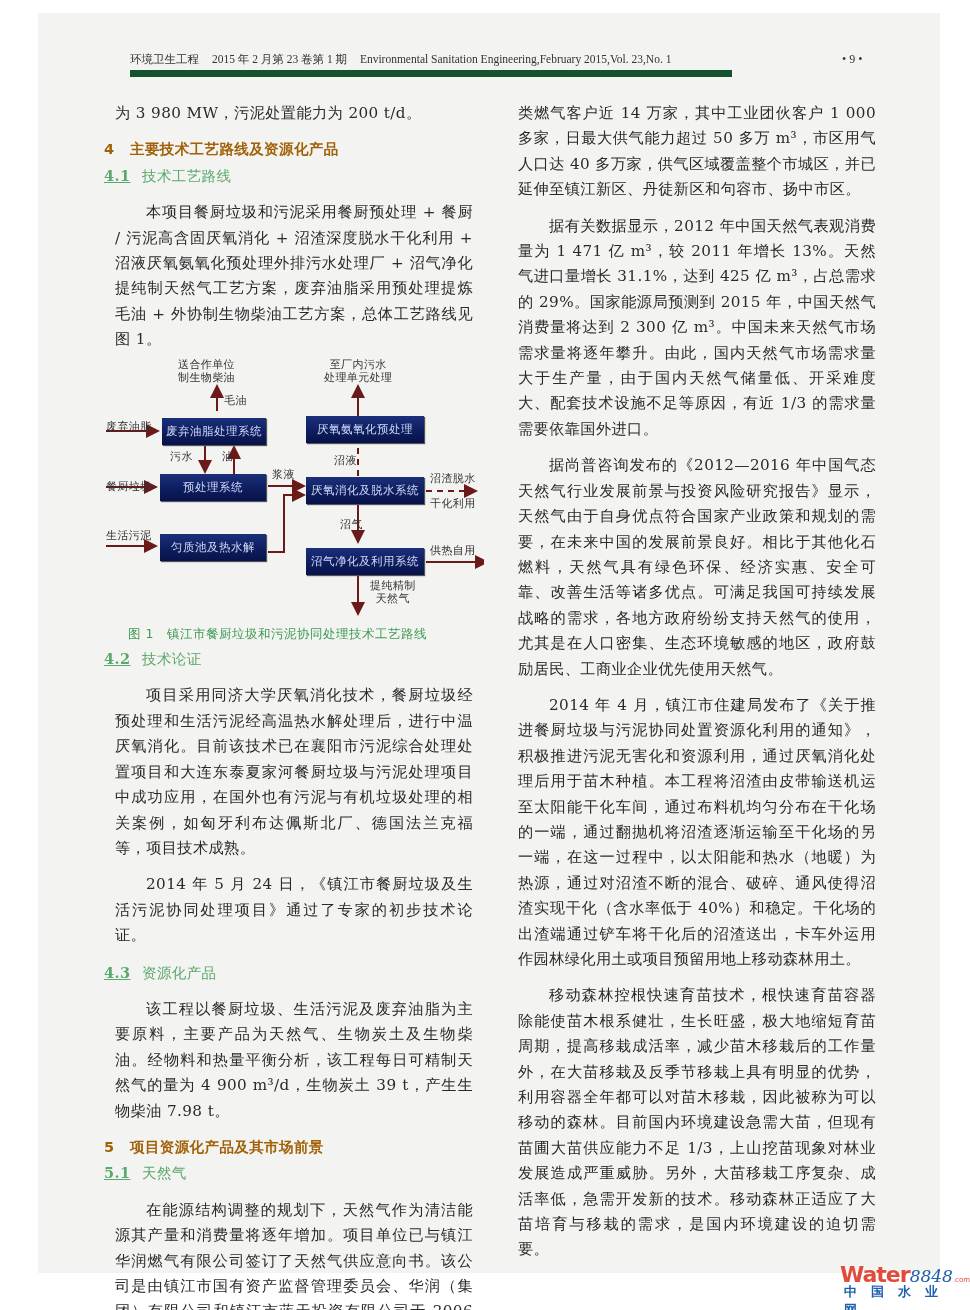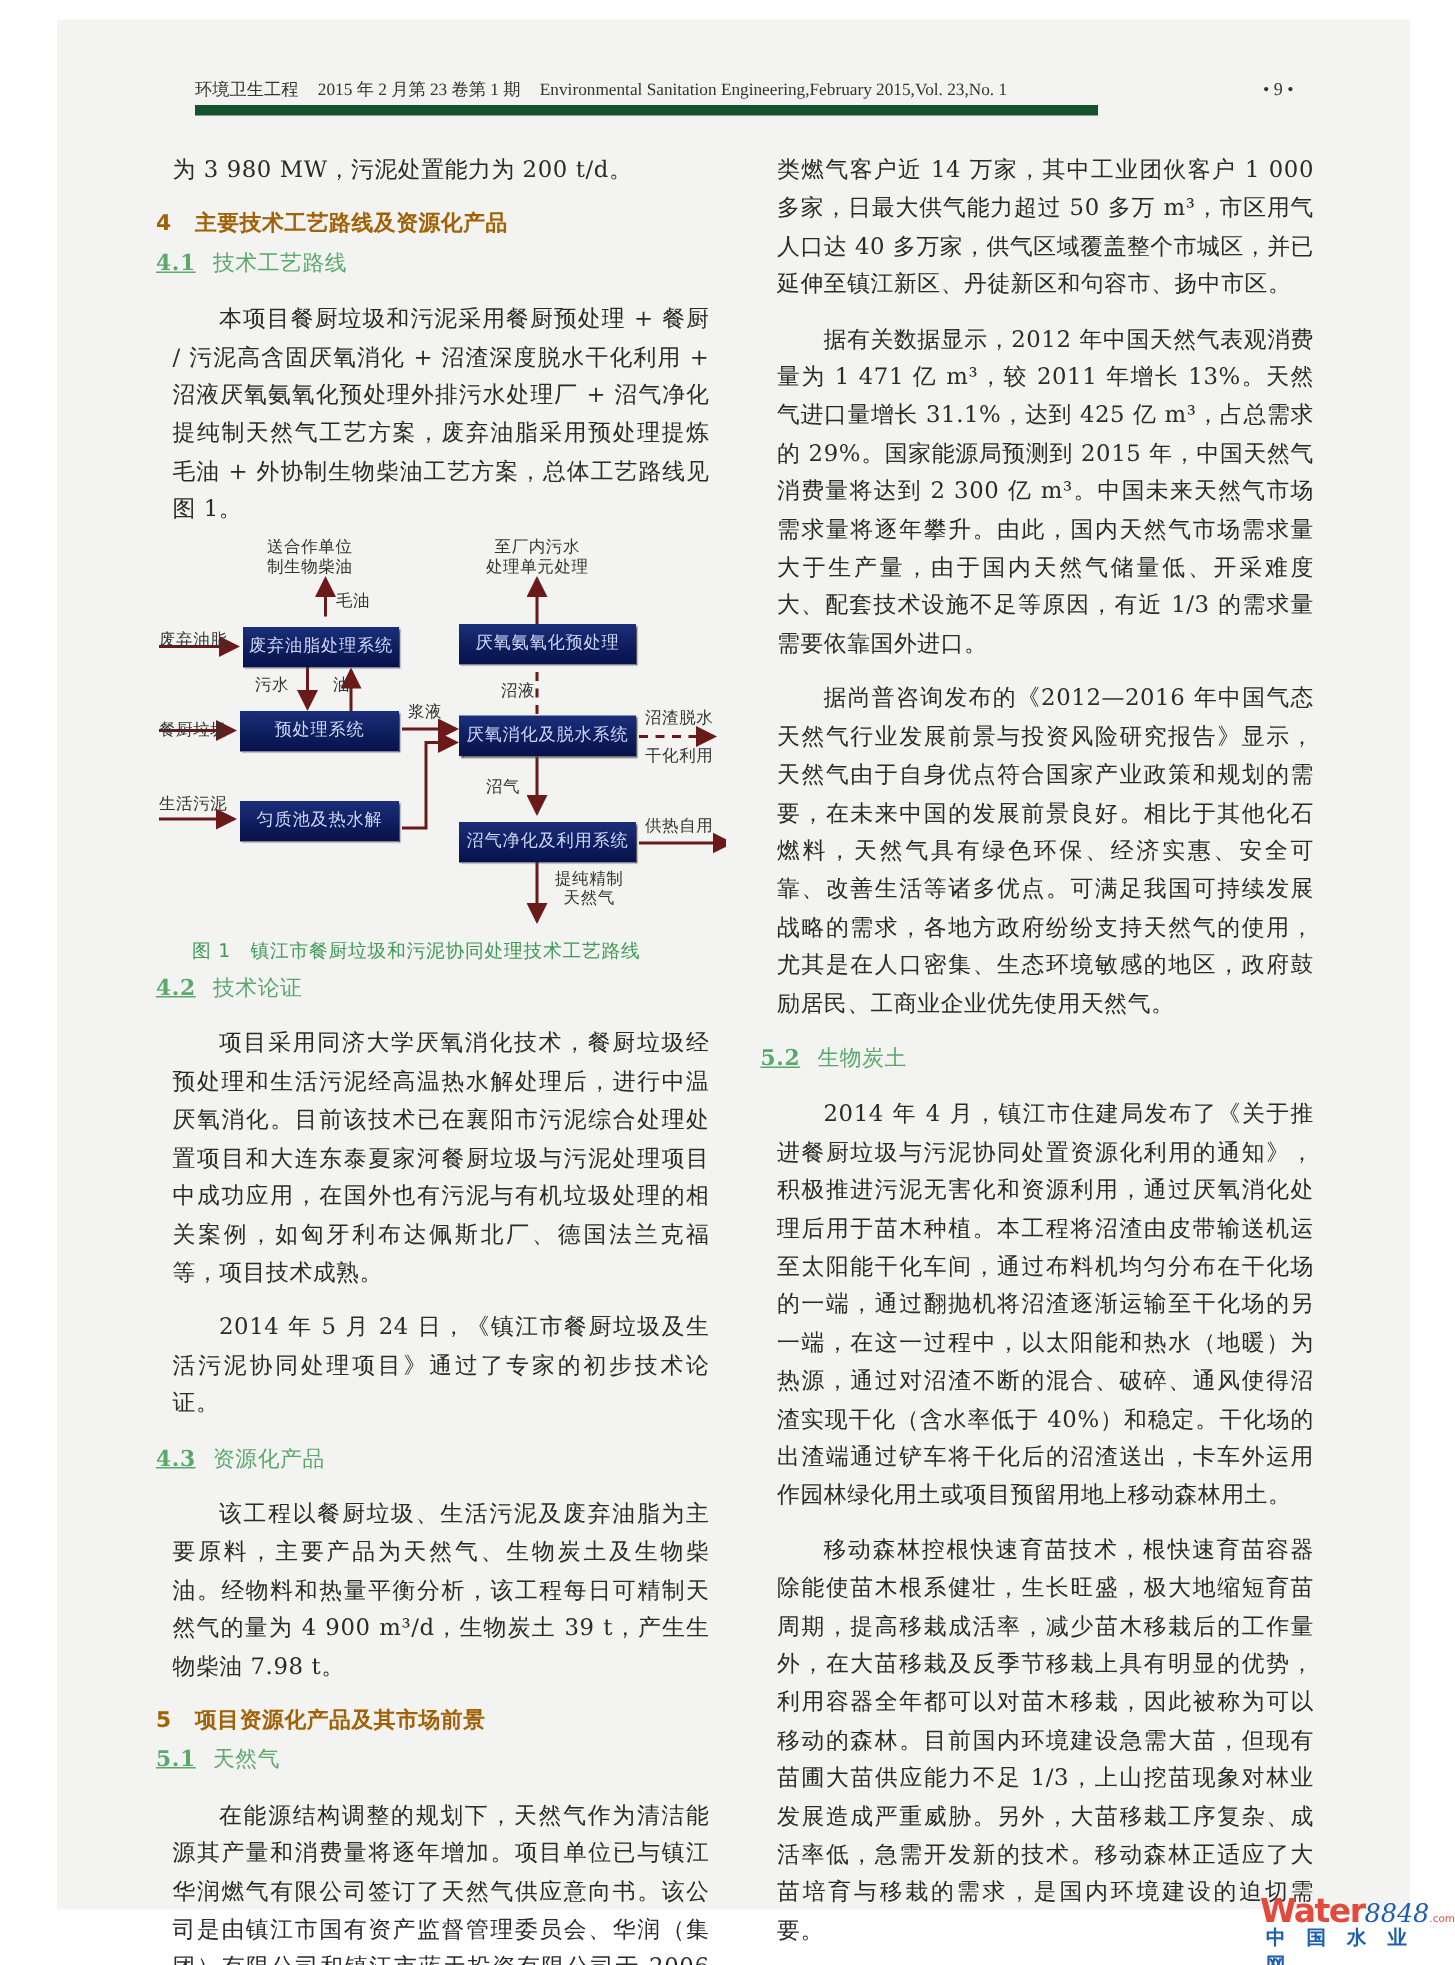--- a/index.html
+++ b/index.html
@@ -110,21 +110,21 @@
     <div class="lbl" style="left:2px;top:116px;">餐厨垃圾</div>
     <div class="lbl" style="left:168px;top:104px;">浆液</div>
     <div class="lbl" style="left:2px;top:165px;">生活污泥</div>
     <div class="lbl c" style="left:220px;top:-6px;">
         <div>至厂内污水</div>
         <div>处理单元处理</div>
       </div>
     <div class="lbl" style="left:230px;top:90px;">沼液</div>
     <div class="lbl" style="left:326px;top:108px;">沼渣脱水</div>
     <div class="lbl" style="left:326px;top:133px;">干化利用</div>
-    <div class="lbl" style="left:220px;top:154px;">沼气</div>
+    <div class="lbl" style="left:236px;top:154px;">沼气</div>
     <div class="lbl" style="left:326px;top:180px;">供热自用</div>
     <div class="lbl c" style="left:266px;top:215px;">
         <div>提纯精制</div>
         <div>天然气</div>
       </div>
   </div>
   <p class="caption">图 1　镇江市餐厨垃圾和污泥协同处理技术工艺路线</p>
 
   <p class="h2"><span class="num">4.2</span><span>技术论证</span></p>
   <p class="p ind">项目采用同济大学厌氧消化技术，餐厨垃圾经预处理和生活污泥经高温热水解处理后，进行中温厌氧消化。目前该技术已在襄阳市污泥综合处理处置项目和大连东泰夏家河餐厨垃圾与污泥处理项目中成功应用，在国外也有污泥与有机垃圾处理的相关案例，如匈牙利布达佩斯北厂、德国法兰克福等，项目技术成熟。</p>
@@ -133,21 +133,20 @@
   <p class="p ind">该工程以餐厨垃圾、生活污泥及废弃油脂为主要原料，主要产品为天然气、生物炭土及生物柴油。经物料和热量平衡分析，该工程每日可精制天然气的量为 4 900 m³/d，生物炭土 39 t，产生生物柴油 7.98 t。</p>
   <p class="h1"><span class="num">5</span><span>项目资源化产品及其市场前景</span></p>
   <p class="h2"><span class="num">5.1</span><span>天然气</span></p>
   <p class="p ind">在能源结构调整的规划下，天然气作为清洁能源其产量和消费量将逐年增加。项目单位已与镇江华润燃气有限公司签订了天然气供应意向书。该公司是由镇江市国有资产监督管理委员会、华润（集团）有限公司和镇江市蓝天投资有限公司于 2006 年 9 月共同出资设立的燃气合资经营企业。公司注册资本 1.5 亿元，投资总额 4 亿元。公司目前有各</p>
 </div>
 
 <div class="col right">
   <p class="p">类燃气客户近 14 万家，其中工业团伙客户 1 000 多家，日最大供气能力超过 50 多万 m³，市区用气人口达 40 多万家，供气区域覆盖整个市城区，并已延伸至镇江新区、丹徒新区和句容市、扬中市区。</p>
   <p class="p ind">据有关数据显示，2012 年中国天然气表观消费量为 1 471 亿 m³，较 2011 年增长 13%。天然气进口量增长 31.1%，达到 425 亿 m³，占总需求的 29%。国家能源局预测到 2015 年，中国天然气消费量将达到 2 300 亿 m³。中国未来天然气市场需求量将逐年攀升。由此，国内天然气市场需求量大于生产量，由于国内天然气储量低、开采难度大、配套技术设施不足等原因，有近 1/3 的需求量需要依靠国外进口。</p>
   <p class="p ind">据尚普咨询发布的《2012—2016 年中国气态天然气行业发展前景与投资风险研究报告》显示，天然气由于自身优点符合国家产业政策和规划的需要，在未来中国的发展前景良好。相比于其他化石燃料，天然气具有绿色环保、经济实惠、安全可靠、改善生活等诸多优点。可满足我国可持续发展战略的需求，各地方政府纷纷支持天然气的使用，尤其是在人口密集、生态环境敏感的地区，政府鼓励居民、工商业企业优先使用天然气。</p>
-  <p class="h2"><span class="num">5.2</span><span>生物炭土</span></p>
   <p class="p ind">2014 年 4 月，镇江市住建局发布了《关于推进餐厨垃圾与污泥协同处置资源化利用的通知》，积极推进污泥无害化和资源利用，通过厌氧消化处理后用于苗木种植。本工程将沼渣由皮带输送机运至太阳能干化车间，通过布料机均匀分布在干化场的一端，通过翻抛机将沼渣逐渐运输至干化场的另一端，在这一过程中，以太阳能和热水（地暖）为热源，通过对沼渣不断的混合、破碎、通风使得沼渣实现干化（含水率低于 40%）和稳定。干化场的出渣端通过铲车将干化后的沼渣送出，卡车外运用作园林绿化用土或项目预留用地上移动森林用土。</p>
   <p class="p ind">移动森林控根快速育苗技术，根快速育苗容器除能使苗木根系健壮，生长旺盛，极大地缩短育苗周期，提高移栽成活率，减少苗木移栽后的工作量外，在大苗移栽及反季节移栽上具有明显的优势，利用容器全年都可以对苗木移栽，因此被称为可以移动的森林。目前国内环境建设急需大苗，但现有苗圃大苗供应能力不足 1/3，上山挖苗现象对林业发展造成严重威胁。另外，大苗移栽工序复杂、成活率低，急需开发新的技术。移动森林正适应了大苗培育与移栽的需求，是国内环境建设的迫切需要。</p>
 </div>
 
 <div class="logo">
   <div><span class="w" style="color:#e24a3b">Water</span><span class="n">8848</span><span class="com">.com</span></div>
   <div class="cn">中国水业网</div>
 </div>
 
 </body></html>

